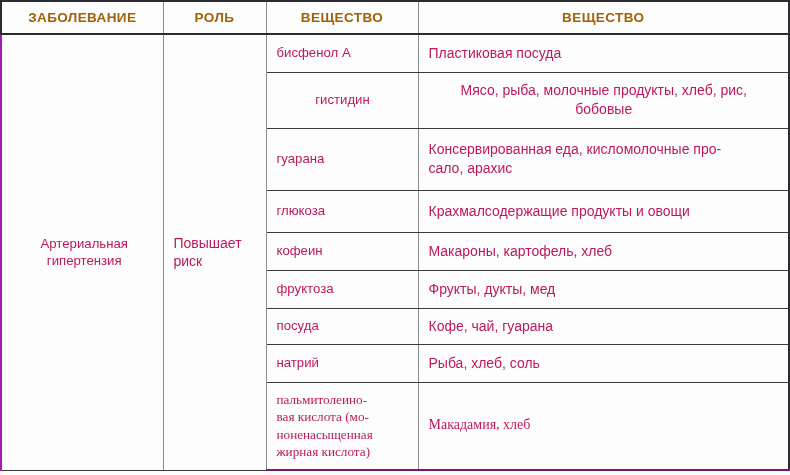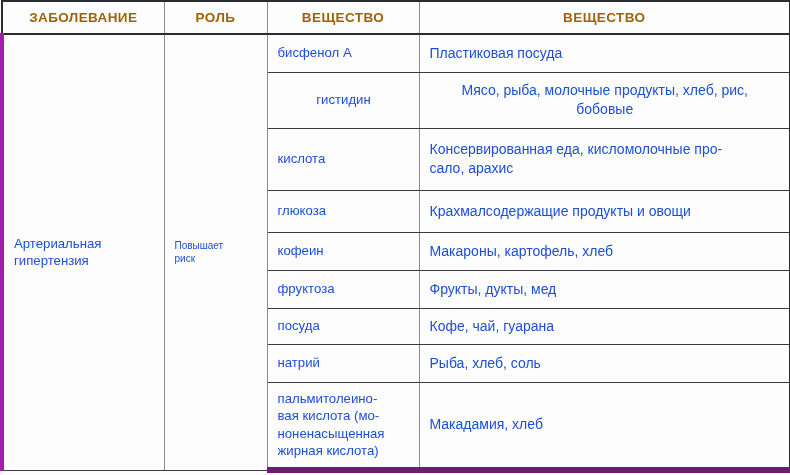--- a/index.html
+++ b/index.html
@@ -57,35 +57,35 @@
 
   tbody td {
     font-size: 13.2px;
     line-height: 1.33;
     vertical-align: middle;
     padding: 6px 9px 6px 10px;
     border-left: 1px solid #8a8a8f;
     border-right: 1px solid #8a8a8f;
     border-top: 1px solid #3a3a40;
     border-bottom: 1px solid #3a3a40;
-    color: #1d4ed8;
+    color: #be185d;
     background: #fdfdfd;
     box-sizing: border-box;
   }
-  tbody td.first { border-left: 4px solid #a21caf; }
+  tbody td.first { border-left: 2px solid #a21caf; text-align: center; }
   tbody td.last  { border-right: 2px solid #2b2b30; }
-  tbody tr:last-child td { border-bottom: 6px solid #701a75; }
+  tbody tr:last-child td { border-bottom: 2px solid #701a75; font-family: Liberation Serif, serif; }
 
   td.merged-cell {
     vertical-align: middle;
     padding-left: 10px;
     padding-right: 6px;
   }
   td.cell-disease { font-size: 13.2px; }
-  td.cell-role    { font-size: 10px; }
+  td.cell-role    { font-size: 14px; }
   td.cell-subst   { font-size: 13.2px; }
   td.cell-prod    { font-size: 14px; }
 
   .row-h1 { height: 38px; }
   .row-h2 { height: 56px; text-align: center; }
   .row-h3 { height: 62px; }
   .row-h4 { height: 42px; }
   .row-h5 { height: 38px; }
   .row-h6 { height: 38px; }
   .row-h7 { height: 36px; }
@@ -121,21 +121,21 @@
 риск</td>
         <td class="cell-subst nowrap-lines">бисфенол А</td>
         <td class="last cell-prod nowrap-lines">Пластиковая посуда</td>
       </tr>
       <tr class="row-h2">
         <td class="cell-subst nowrap-lines">гистидин</td>
         <td class="last cell-prod nowrap-lines">Мясо, рыба, молочные продукты, хлеб, рис,
 бобовые</td>
       </tr>
       <tr class="row-h3">
-        <td class="cell-subst nowrap-lines">кислота</td>
+        <td class="cell-subst nowrap-lines">гуарана</td>
         <td class="last cell-prod nowrap-lines">Консервированная еда, кисломолочные про-
 сало, арахис</td>
       </tr>
       <tr class="row-h4">
         <td class="cell-subst nowrap-lines">глюкоза</td>
         <td class="last cell-prod nowrap-lines">Крахмалсодержащие продукты и овощи</td>
       </tr>
       <tr class="row-h5">
         <td class="cell-subst nowrap-lines">кофеин</td>
         <td class="last cell-prod nowrap-lines">Макароны, картофель, хлеб</td>

